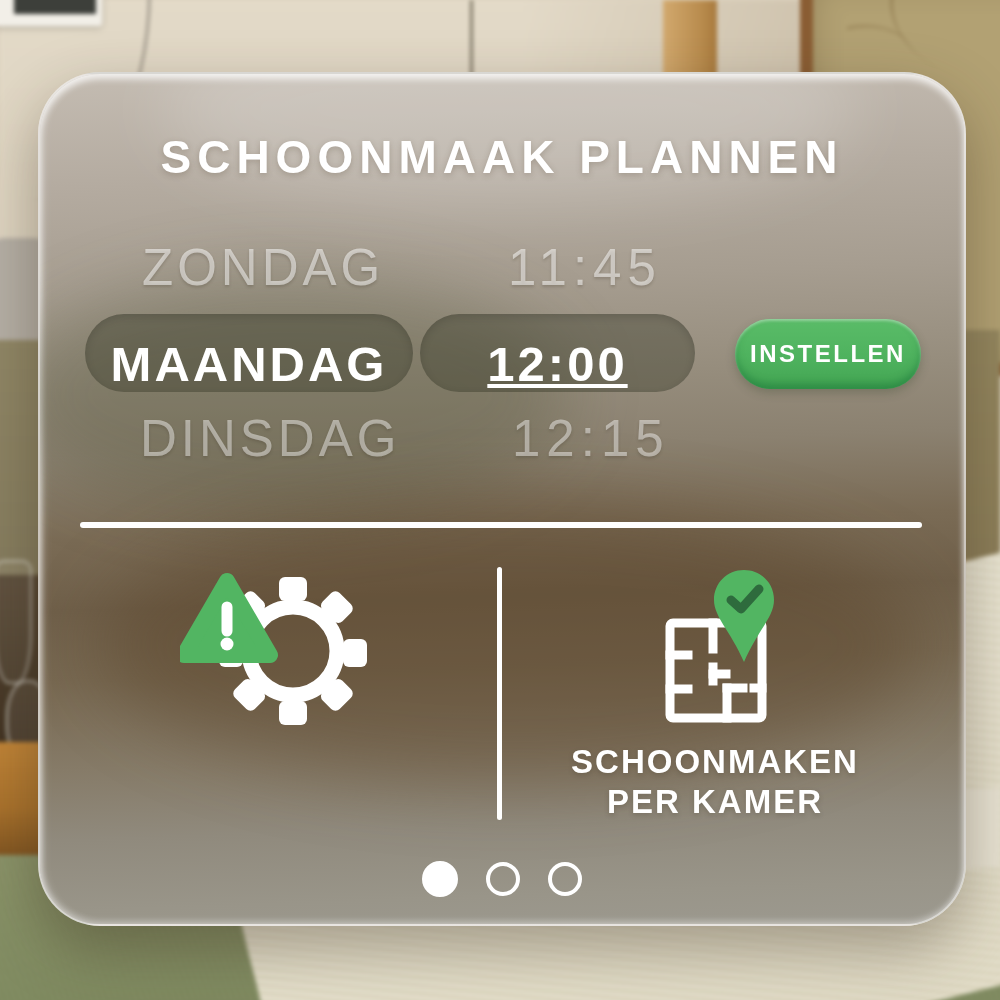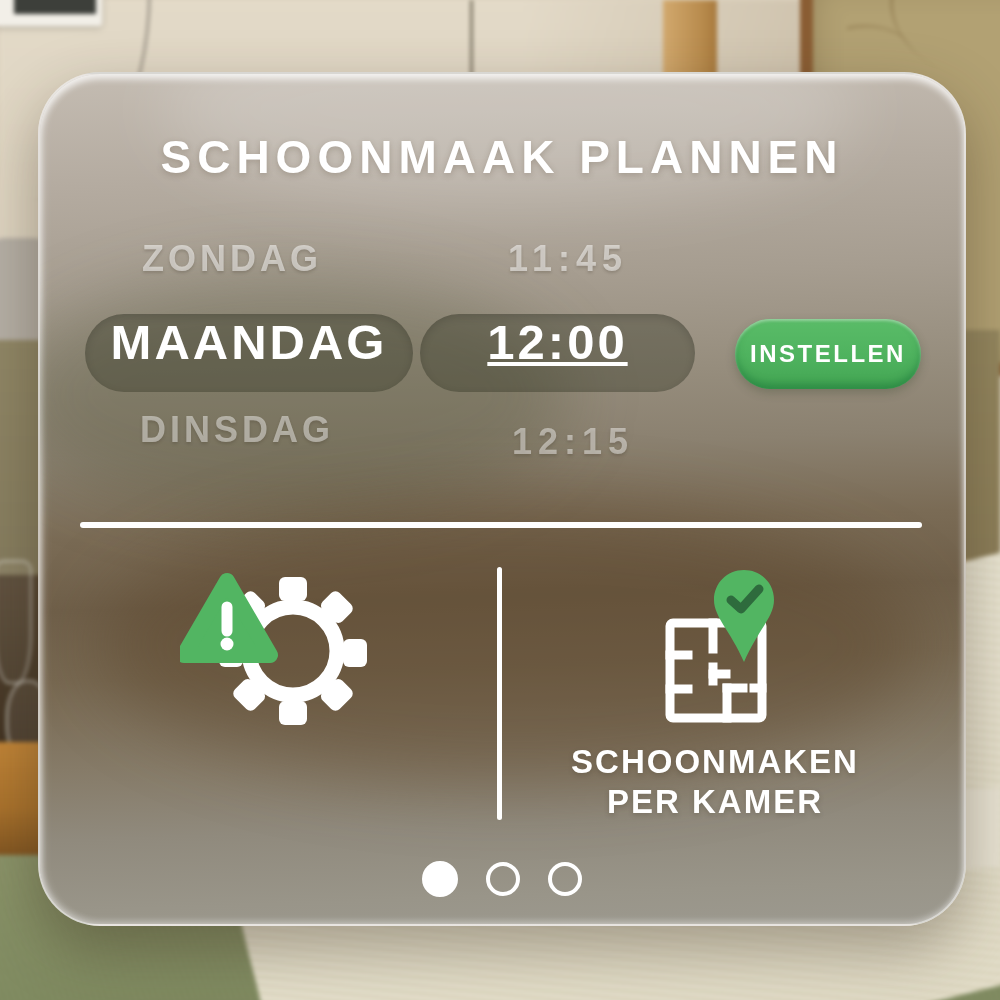--- a/index.html
+++ b/index.html
@@ -58,33 +58,33 @@
   .blob-brown{left:60px;top:430px;width:820px;height:280px;background:rgba(86,62,38,.38);}
   .blob-light{left:120px;top:-60px;width:700px;height:190px;background:rgba(255,255,255,.20);}
   .content{position:absolute;inset:0;z-index:2;}
 
   .title{
     position:absolute;left:0;top:56px;width:100%;text-align:center;
     font-size:46px;font-weight:700;letter-spacing:6px;color:#fff;
     text-shadow:0 2px 6px rgba(70,55,35,.25);
   }
   .day-faded,.time-faded{
-    position:absolute;font-size:36px;font-weight:700;letter-spacing:4px;
+    position:absolute;font-size:51px;font-weight:400;letter-spacing:4px;
     color:rgba(255,255,255,.52);text-shadow:0 2px 3px rgba(60,50,35,.22);
   }
   .row-sun .day-faded{left:102px;top:164px;}
   .row-sun .time-faded{left:468px;top:164px;letter-spacing:6px;}
   .row-tue .day-faded{left:100px;top:335px;color:rgba(255,255,255,.45);}
-  .row-tue .time-faded{left:472px;top:335px;letter-spacing:6px;color:rgba(255,255,255,.45);margin-top:12px;}
+  .row-tue .time-faded{left:472px;top:335px;letter-spacing:6px;color:rgba(255,255,255,.45);}
 
   .pill{
     position:absolute;top:240px;height:78px;border-radius:39px;
     background:rgba(56,58,40,.40);
     box-shadow:inset 0 3px 8px rgba(0,0,0,.14);
-    display:flex;align-items:flex-start;justify-content:center;
+    display:flex;align-items:flex-end;justify-content:center;
     color:#fff;font-weight:700;
   }
   .pill-day{left:45px;width:328px;font-size:49px;letter-spacing:3px;}
   .pill-time{left:380px;width:275px;font-size:49px;letter-spacing:3px;text-decoration:underline;}
   .btn-set{
     position:absolute;left:695px;top:245px;width:186px;height:70px;border-radius:35px;
     background:linear-gradient(180deg,#5abc68 0%,#4eb25e 55%,#43a553 100%);
     box-shadow:inset 0 2px 3px rgba(255,255,255,.38),inset 0 -5px 8px rgba(0,90,40,.35),0 4px 10px rgba(40,60,30,.25);
     display:flex;align-items:center;justify-content:center;
     color:#fff;font-size:24px;font-weight:700;letter-spacing:2.5px;cursor:pointer;border:none;

